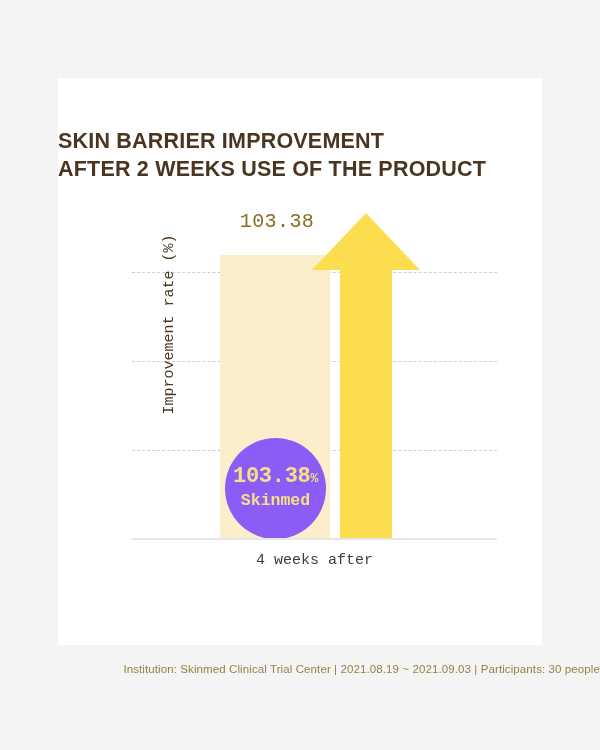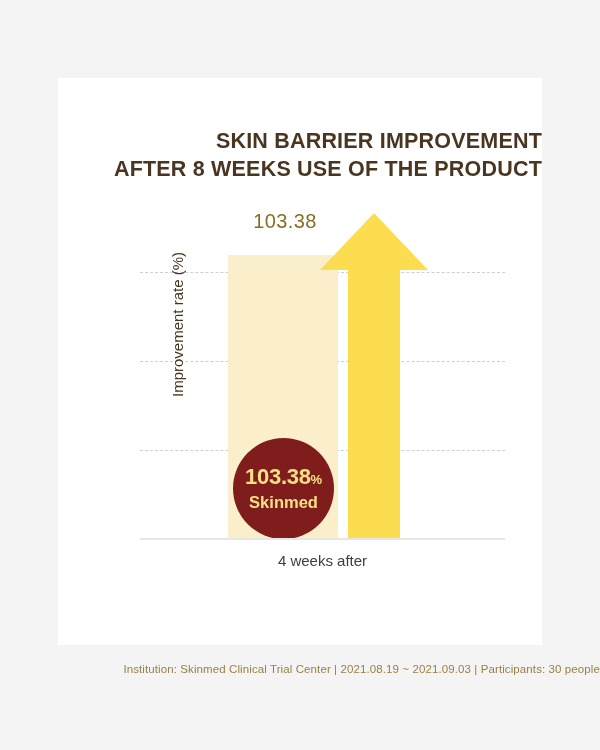--- a/index.html
+++ b/index.html
@@ -17,34 +17,34 @@
     left: 58px; top: 78px;
     width: 484px; height: 567px;
     background: #ffffff;
   }
 
   
   .title {
     position: absolute;
     left: 0; top: 49px;
     width: 484px;
-    text-align: right;
+    text-align: left;
     color: #4a3520;
     font-size: 21.5px;
     font-weight: bold;
     line-height: 28px;
     letter-spacing: 0.2px;
   }
   .title .l2 { display: block; white-space: nowrap; }
 
   
   .plot {
     position: absolute;
-    left: 82px;  top: 120px;
-    width: 365px; height: 340px;
+    left: 74px;  top: 120px;
+    width: 365px; height: 340px; font-family: Liberation Mono, monospace;
   }
 
   
   .gridline {
     position: absolute;
     left: 0; width: 365px;
     height: 0;
     border-top: 1px dashed #cfcfcf;
   }
   .gl0 { top: 74px; }
@@ -85,21 +85,21 @@
     font-size: 20px;
     letter-spacing: 0.4px;
   }
 
   
   .badge {
     position: absolute;
     left: 93px; top: 240px;
     width: 101px; height: 101px;
     border-radius: 50%;
-    background: #7f1d1d;
+    background: #8b5cf6;
     display: flex;
     flex-direction: column;
     align-items: center;
     justify-content: center;
   }
   .badge-value {
     color: #f5e085;
     font-size: 22px;
     font-weight: bold;
     line-height: 22px;
@@ -150,21 +150,21 @@
 </style>
 </head>
 <body>
 
 <div id="root">
 
   <div class="card">
 
     <div class="title">
       <span class="l1">SKIN BARRIER IMPROVEMENT</span>
-      <span class="l2">AFTER 8 WEEKS USE OF THE PRODUCT</span>
+      <span class="l2">AFTER 2 WEEKS USE OF THE PRODUCT</span>
     </div>
 
     <div class="plot">
 
       <div class="gridline gl0"></div>
       <div class="gridline gl1"></div>
       <div class="gridline gl2"></div>
 
       <div class="bar-cream"></div>
 

